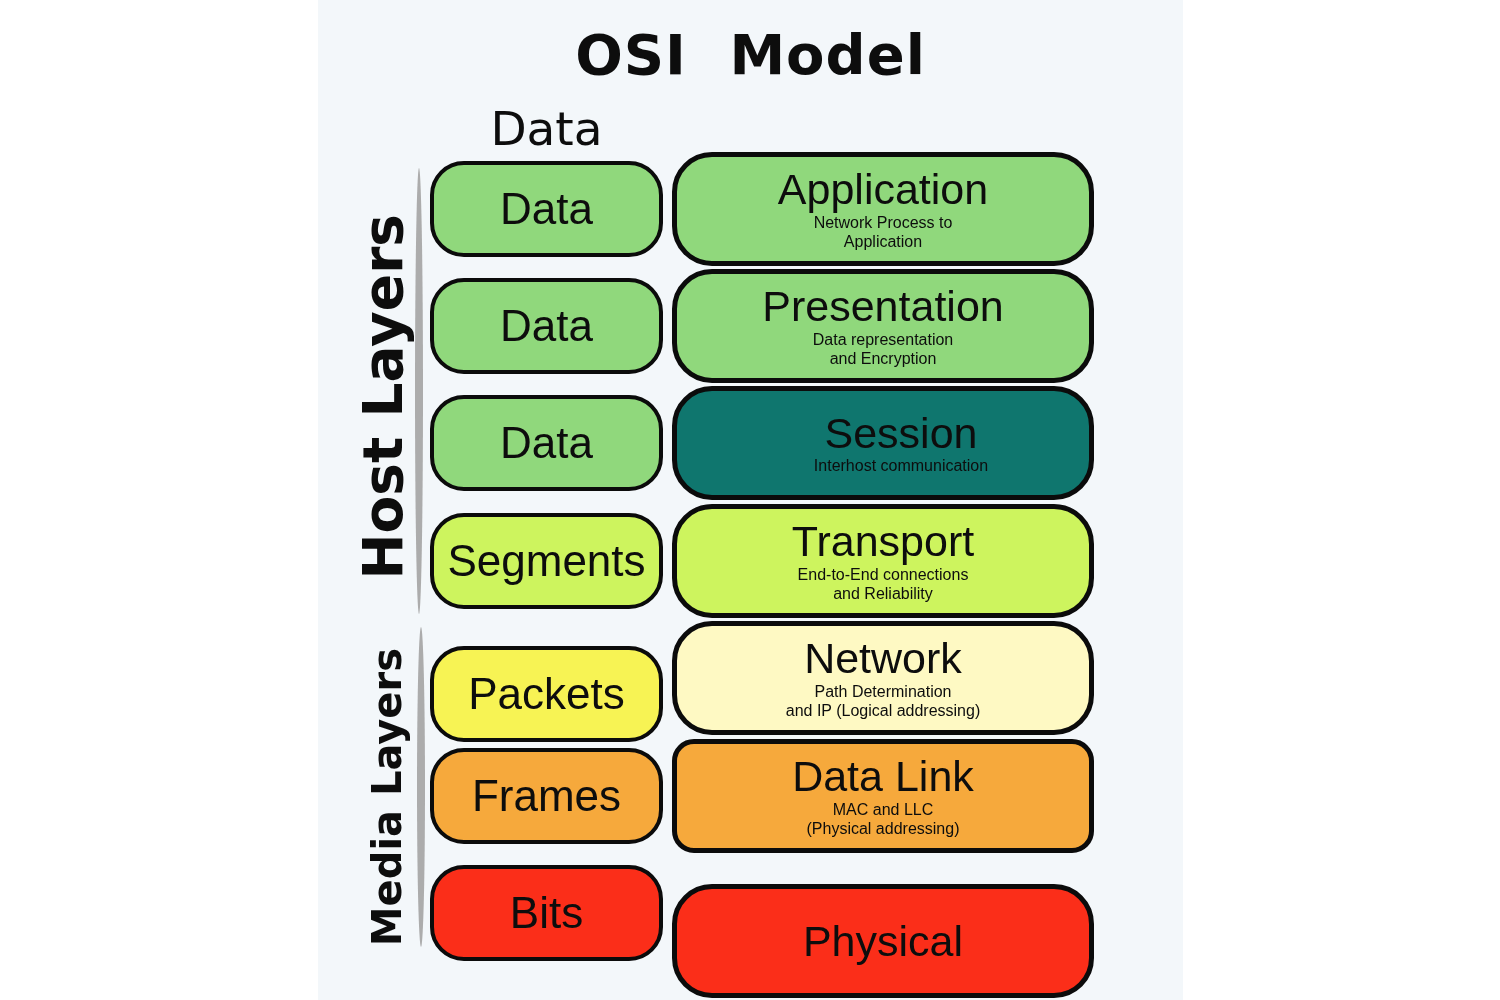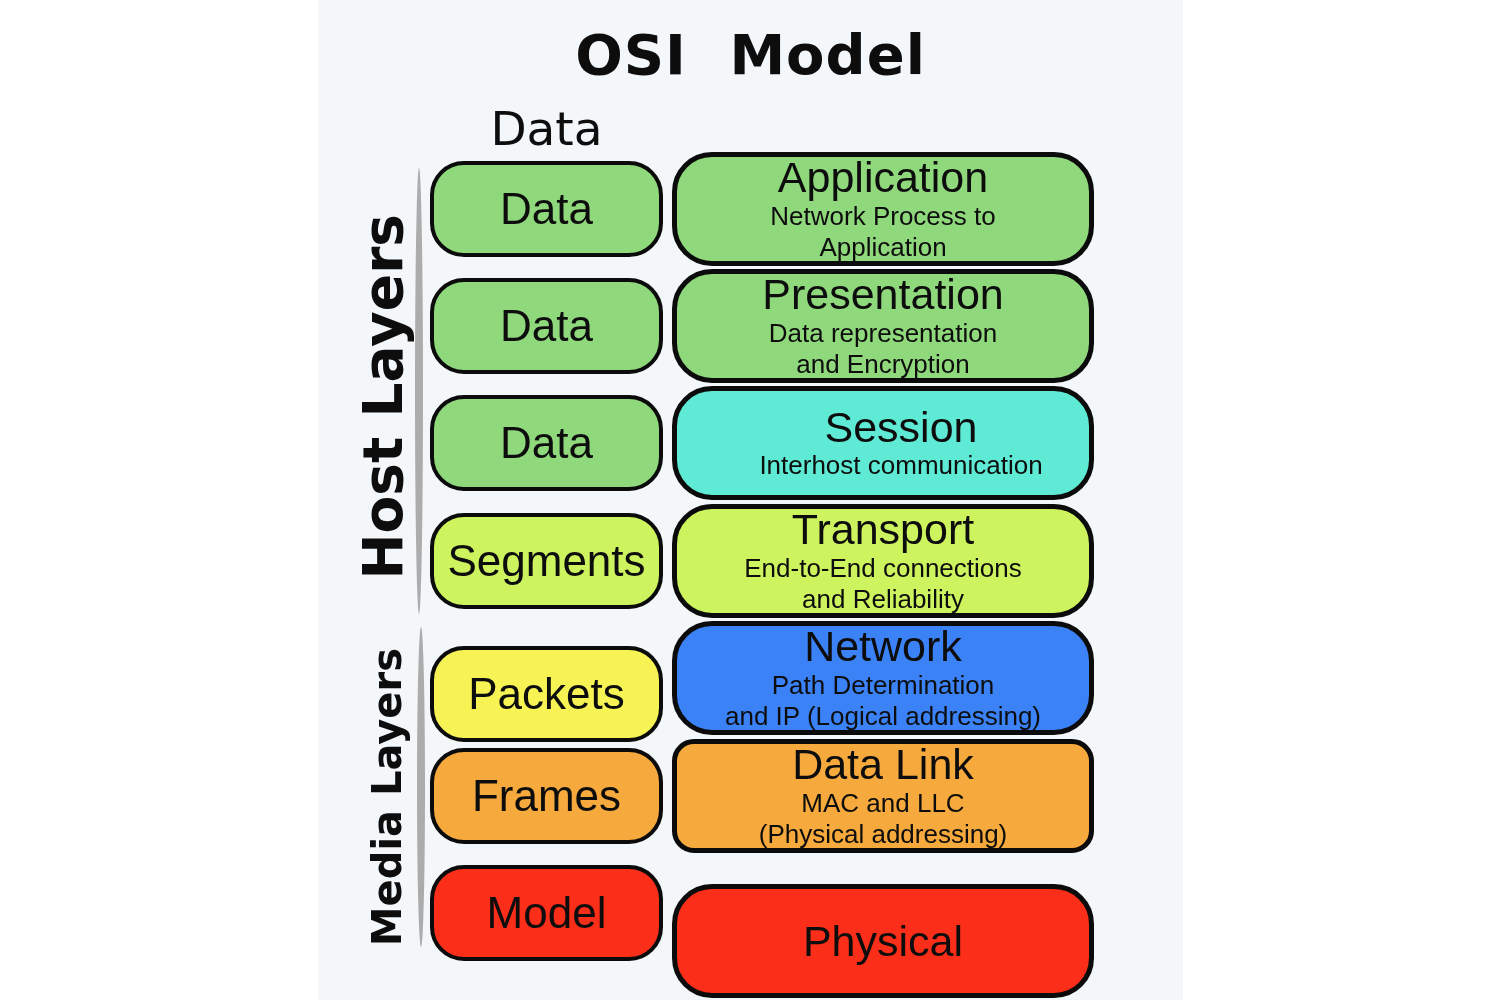--- a/index.html
+++ b/index.html
@@ -46,21 +46,21 @@
     display:flex; align-items:center; justify-content:center;
     font-size:44px;
   }
   .layer-box {
     position:absolute; left:672px; width:422px; height:114px;
     border:5px solid #0b0b0b; border-radius:40px;
     display:flex; flex-direction:column; align-items:center; justify-content:center;
     text-align:center; padding:2px 8px;
   }
   .layer-title { font-size:43px; line-height:1.08; }
-  .layer-desc  { font-size:26px; line-height:1.22; white-space:pre-line; }
+  .layer-desc  { font-size:16px; line-height:1.22; white-space:pre-line; }
 
   
   .r0 .layer-box{top:152px}.r0 .pdu-box{top:161px}
   .r1 .layer-box{top:269px}.r1 .pdu-box{top:278px}
   .r2 .layer-box{top:386px}.r2 .pdu-box{top:395px}
   .r3 .layer-box{top:504px}.r3 .pdu-box{top:513px}
   .r4 .layer-box{top:621px}.r4 .pdu-box{top:646px}
   .r5 .layer-box{top:739px}.r5 .pdu-box{top:748px}
   .r6 .layer-box{top:884px}.r6 .pdu-box{top:865px}
 </style>
@@ -103,60 +103,60 @@
       <div class="layer-title">Presentation</div>
       <div class="layer-desc">Data representation
 and Encryption</div>
     </div>
   </div>
 
   <div class="r2">
     <div class="pdu-box" style="background: rgb(144, 216, 124);">
       <span>Data</span>
     </div>
-    <div class="layer-box" style="background: #5eead4; padding-left: 44px;">
+    <div class="layer-box" style="background: #0f766e; padding-left: 44px;">
       <div class="layer-title">Session</div>
       <div class="layer-desc">Interhost communication</div>
     </div>
   </div>
 
   <div class="r3">
     <div class="pdu-box" style="background: rgb(205, 244, 94);">
       <span>Segments</span>
     </div>
     <div class="layer-box" style="background: rgb(205, 244, 94);">
       <div class="layer-title">Transport</div>
       <div class="layer-desc">End-to-End connections
 and Reliability</div>
     </div>
   </div>
 
   <div class="r4">
     <div class="pdu-box" style="background: rgb(247, 243, 84);">
       <span>Packets</span>
     </div>
-    <div class="layer-box" style="background: #3b82f6;">
+    <div class="layer-box" style="background: #fef9c3;">
       <div class="layer-title">Network</div>
       <div class="layer-desc">Path Determination
 and IP (Logical addressing)</div>
     </div>
   </div>
 
   <div class="r5">
     <div class="pdu-box" style="background: rgb(246, 169, 60);">
       <span>Frames</span>
     </div>
     <div class="layer-box" style="background: rgb(246, 169, 60); border-radius: 22px;">
       <div class="layer-title">Data Link</div>
       <div class="layer-desc">MAC and LLC
 (Physical addressing)</div>
     </div>
   </div>
 
   <div class="r6">
     <div class="pdu-box" style="background: rgb(251, 46, 25);">
-      <span>Model</span>
+      <span>Bits</span>
     </div>
     <div class="layer-box" style="background: rgb(251, 46, 25);">
       <div class="layer-title">Physical</div>
     </div>
   </div>
 </div>
 
 </body></html>

